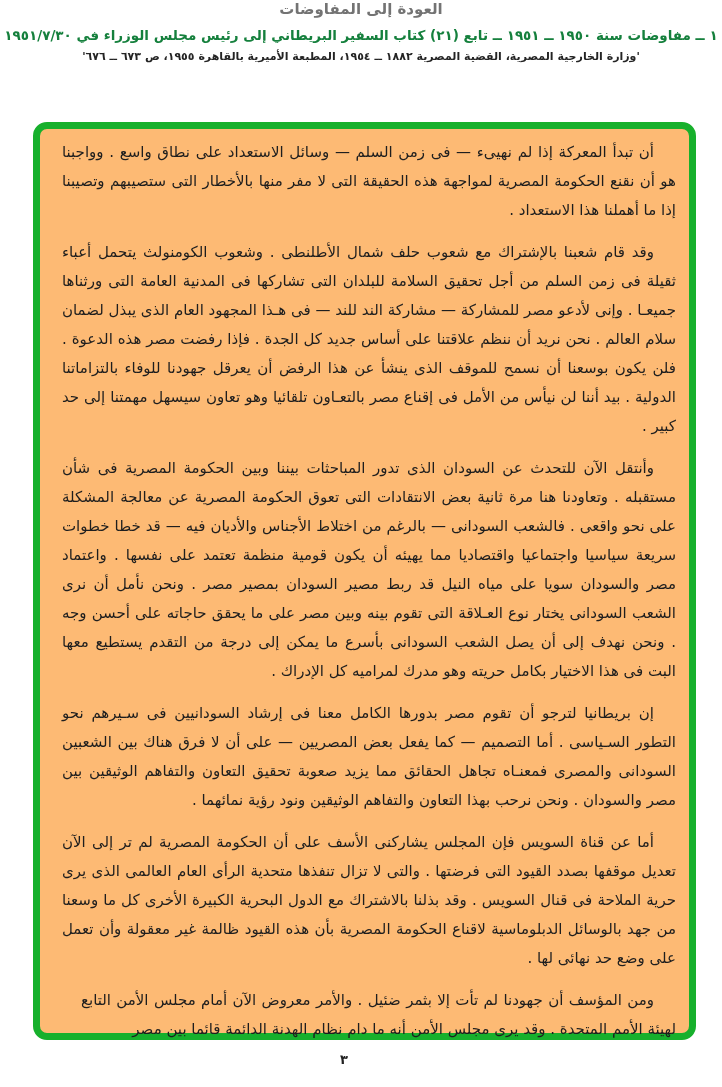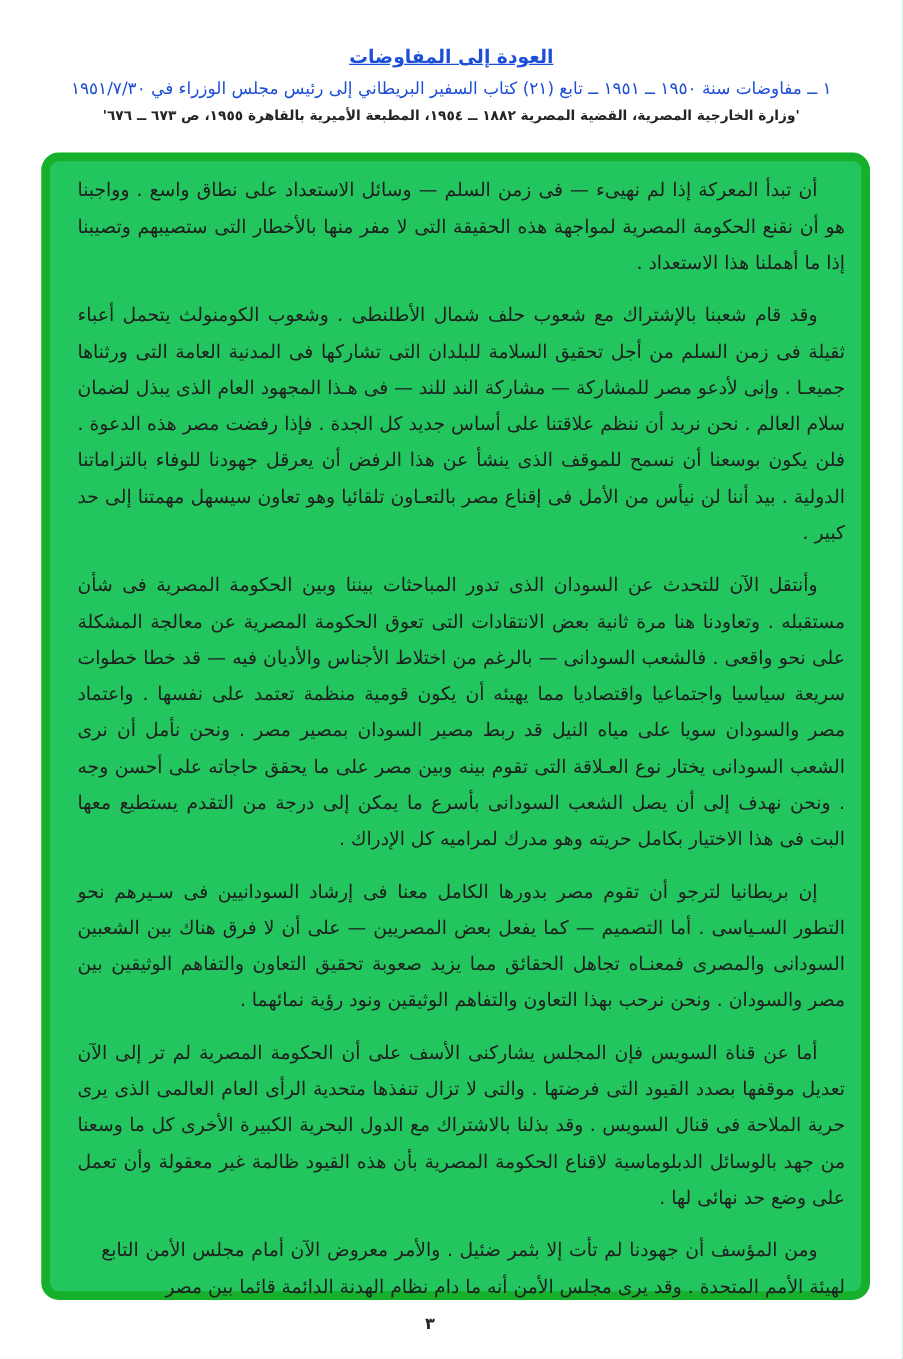--- a/index.html
+++ b/index.html
@@ -17,52 +17,50 @@
     direction: rtl;
   }
   .doc-header {
     position: absolute;
     top: 0;
     left: 0;
     right: 0;
     text-align: center;
   }
   .doc-title {
-    margin-top: 36px;
     font-size: 15px;
     font-weight: bold;
-    color: #1d4ed8;
+    color: #737373;
     letter-spacing: 0.5px;
-    text-decoration: underline;
   }
   .doc-subtitle {
     margin-top: 9px;
     font-size: 13.5px;
-    font-weight: normal;
-    color: #1d4ed8;
+    font-weight: bold;
+    color: #15803d;
     white-space: nowrap;
   }
   .doc-citation {
     margin-top: 7px;
     font-size: 11px;
     font-weight: bold;
     color: #242424;
     white-space: nowrap;
   }
   .highlight-box {
     position: absolute;
     left: 33px;
     top: 122px;
     width: 663px;
     height: 918px;
     box-sizing: border-box;
     border: 7px solid #17b02c;
     border-radius: 14px;
     padding: 9px 13px 8px 22px;
-    background: #22c55e;
+    background: #fdba74;
   }
   .para {
     margin: 0 0 13px 0;
     font-size: 15px;
     line-height: 29px;
     color: #1e1e1e;
     text-align: justify;
     text-indent: 22px;
     direction: rtl;
   }

